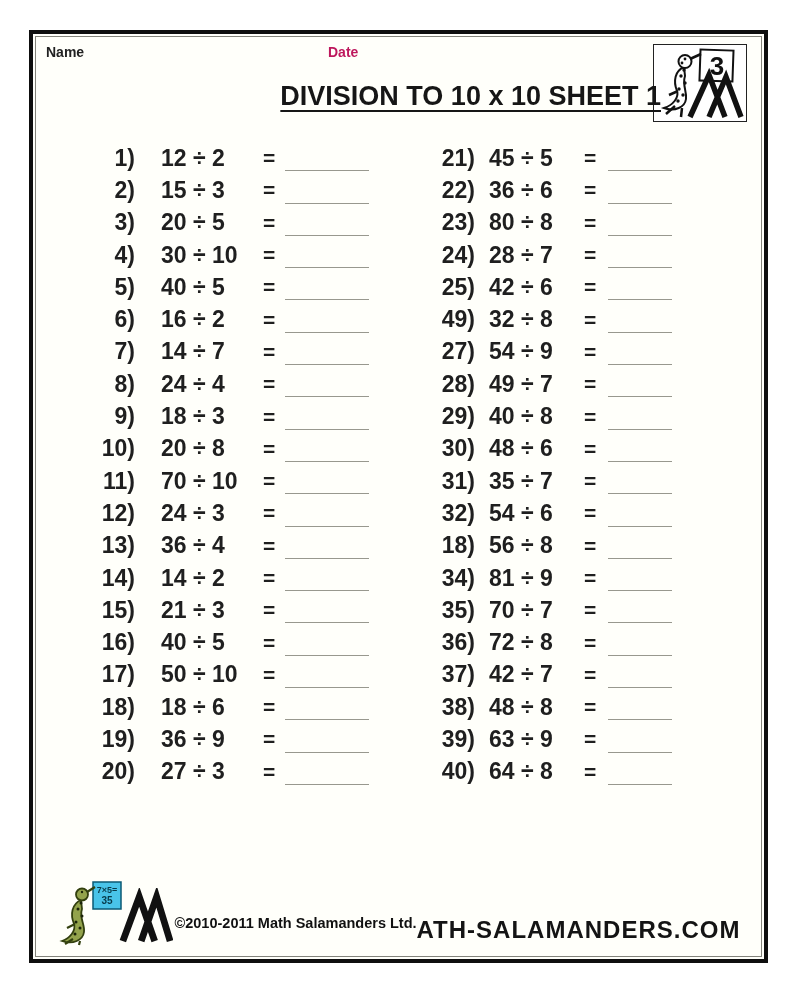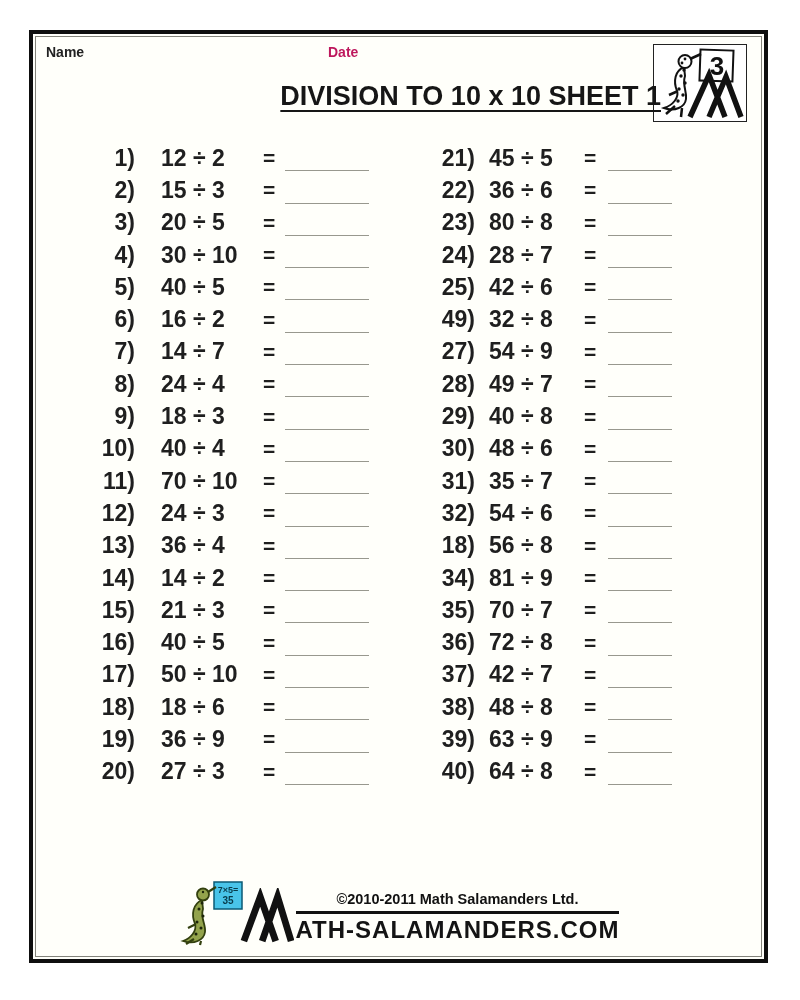--- a/index.html
+++ b/index.html
@@ -43,21 +43,21 @@
   .col-right .eq{width:24px;}
   .col-right .ansline{width:64px;}
   .eq{font-size:21px;}
   .ansline{height:0;border-bottom:1.5px solid var(--answer-line);
     align-self:flex-end;margin-bottom:3px;}
 
   .footer{position:absolute;left:0;top:846px;width:100%;
     display:flex;justify-content:center;align-items:flex-end;}
   .footer-salamander{width:68px;height:66px;flex:none;}
   .footer-m{width:54px;height:58px;flex:none;margin-left:-6px;margin-bottom:0px;}
-  .footer-right{display:flex;flex-direction:column;align-items:stretch;margin-left:2px;margin-bottom:2px;}
+  .footer-right{display:flex;flex-direction:row;align-items:stretch;margin-left:2px;margin-bottom:2px;}
   .footer-copyright{font-size:14.5px;font-weight:700;color:#111;text-align:center;line-height:18px;}
   .footer-divider{height:3px;background:#111;margin-top:3px;}
   .footer-site{font-size:24px;font-weight:800;letter-spacing:1px;color:#141414;
     margin-top:2px;line-height:28px;text-align:center;}
 </style>
 </head>
 <body>
 
 <div class="page-outer">
   <div class="page-inner-line"></div>
@@ -148,21 +148,21 @@
         <span class="ansline"></span>
       </div>
       <div class="prow">
         <span class="qnum">9)</span>
         <span class="expr">18 ÷ 3</span>
         <span class="eq">=</span>
         <span class="ansline"></span>
       </div>
       <div class="prow">
         <span class="qnum">10)</span>
-        <span class="expr">40 ÷ 4</span>
+        <span class="expr">20 ÷ 8</span>
         <span class="eq">=</span>
         <span class="ansline"></span>
       </div>
       <div class="prow">
         <span class="qnum">11)</span>
         <span class="expr">70 ÷ 10</span>
         <span class="eq">=</span>
         <span class="ansline"></span>
       </div>
       <div class="prow">

